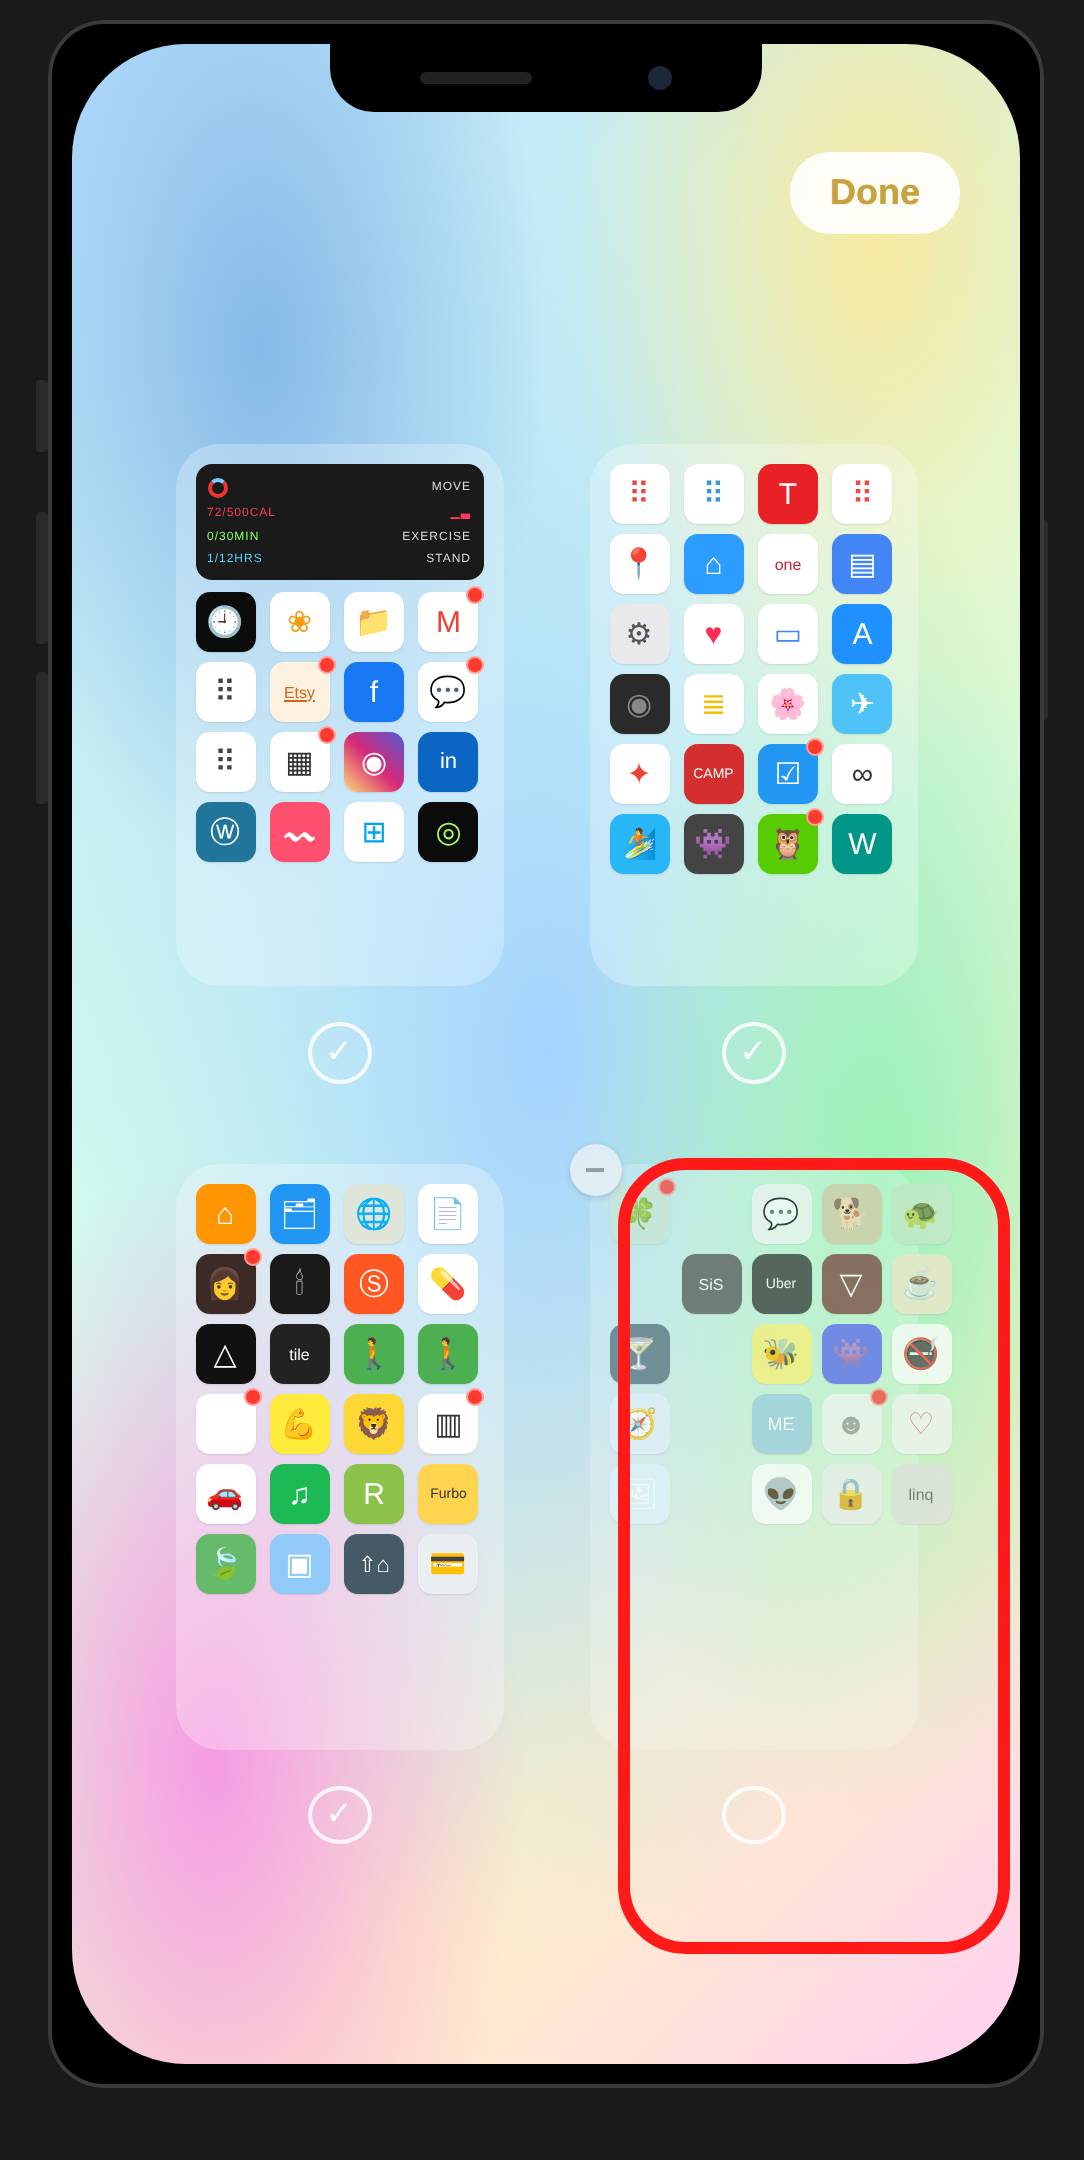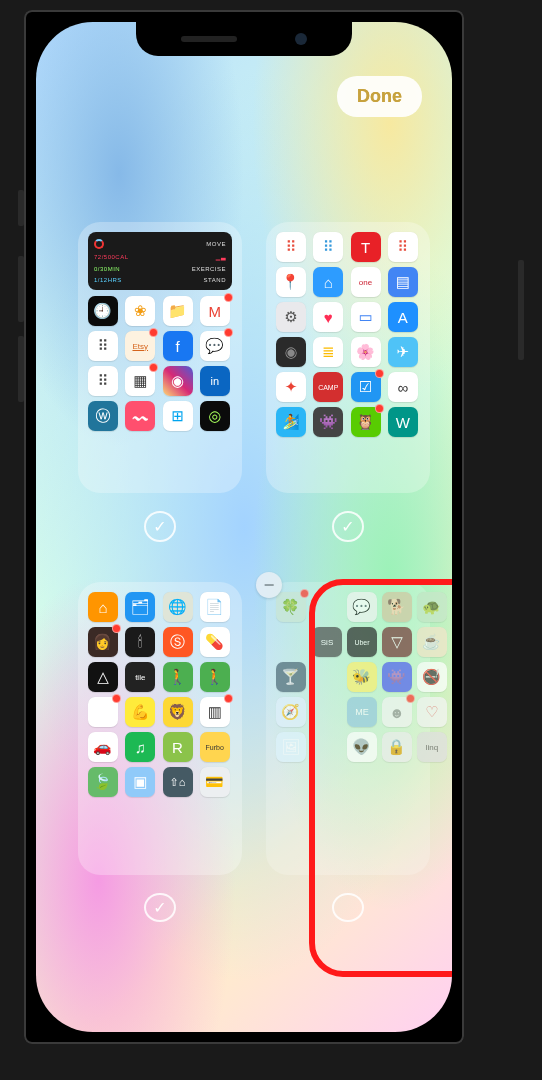--- a/index.html
+++ b/index.html
@@ -8,24 +8,24 @@
     height: 1080px;
     background: #1a1a1a;
     font-family: -apple-system, BlinkMacSystemFont, "Segoe UI", sans-serif;
     position: relative;
     overflow: hidden;
   }
   .phone-frame {
     position: absolute;
     top: 10px;
     left: 24px;
-    width: 440px;
+    width: 498px;
     height: 1034px;
     background: #000;
-    border-radius: 8px;
+    border-radius: 28px;
     padding: 12px;
     box-shadow: inset 0 0 0 2px #3a3a3a;
   }
   .side-btn { position: absolute; background: #2a2a2a; border-radius: 2px; }
   .sb-left-1 { left: 18px; top: 190px; width: 6px; height: 36px; }
   .sb-left-2 { left: 18px; top: 256px; width: 6px; height: 66px; }
   .sb-left-3 { left: 18px; top: 336px; width: 6px; height: 66px; }
   .sb-right  { right: 18px; top: 260px; width: 6px; height: 100px; }
   .screen {
     width: 100%;

